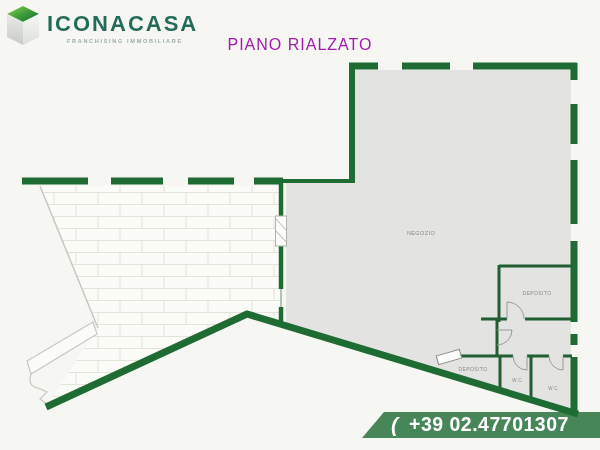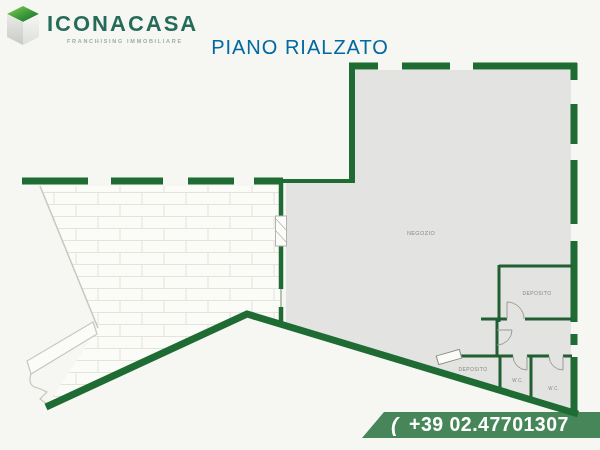--- a/index.html
+++ b/index.html
@@ -15,21 +15,21 @@
     font-size:22px;font-weight:600;letter-spacing:2px;color:#256b59;
     line-height:1;margin-top:9px;
   }
   .tagline{
     font-size:5.5px;letter-spacing:1.7px;color:#9aada6;
     margin-top:3px;padding-left:20px;font-weight:600;
   }
   
   .plan-title{
     position:absolute;top:36px;left:0;width:100%;text-align:center;
-    font-size:20px;font-weight:500;letter-spacing:1px;color:#0369a1;
+    font-size:16px;font-weight:500;letter-spacing:1px;color:#a21caf;
   }
   
   .plan-svg{position:absolute;left:0;top:0;}
   .room-label{fill:#8b8b87;letter-spacing:.4px;}
   .banner-num{fill:#ffffff;font-weight:bold;letter-spacing:.5px;}
 </style>
 </head>
 <body>
 
 <svg class="plan-svg" width="600" height="450" viewBox="0 0 600 450">

